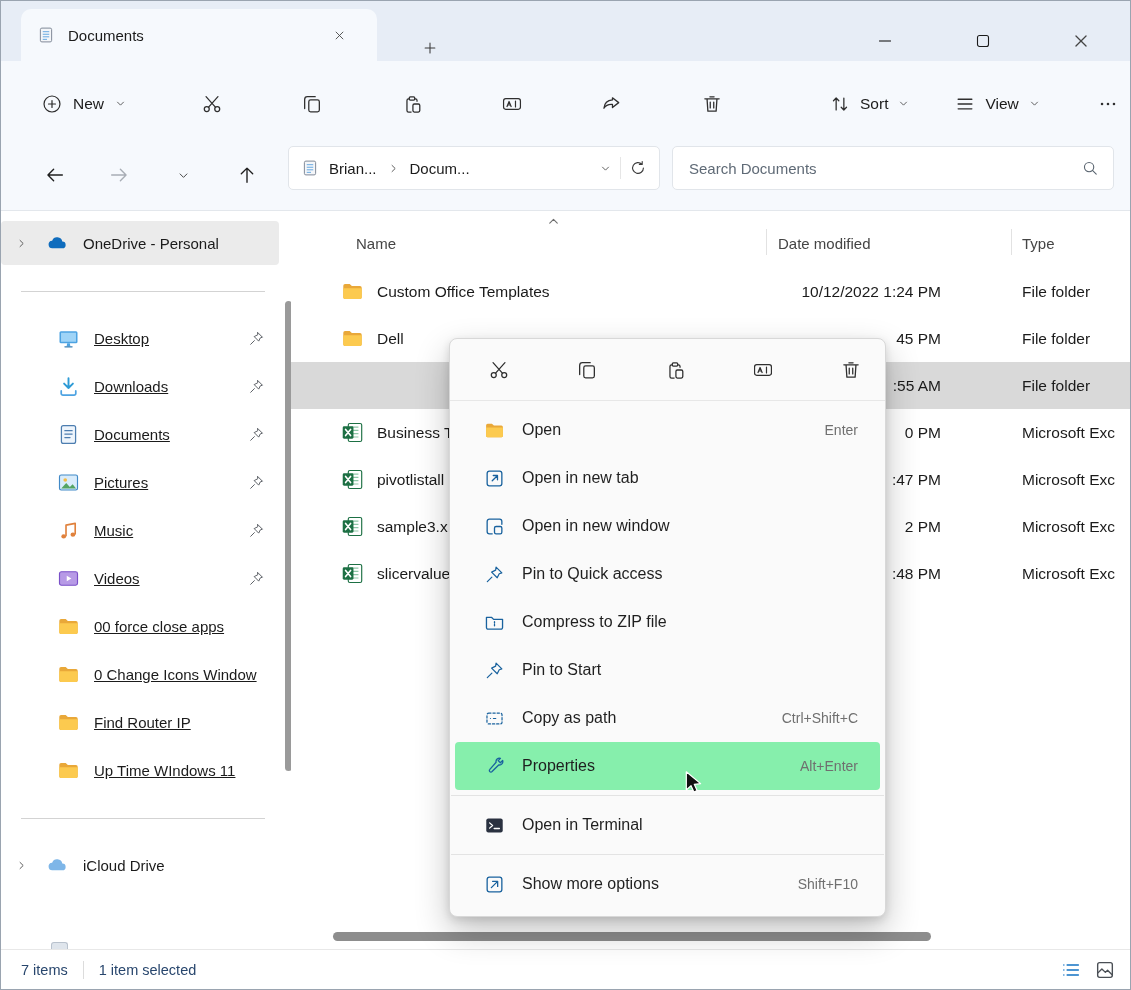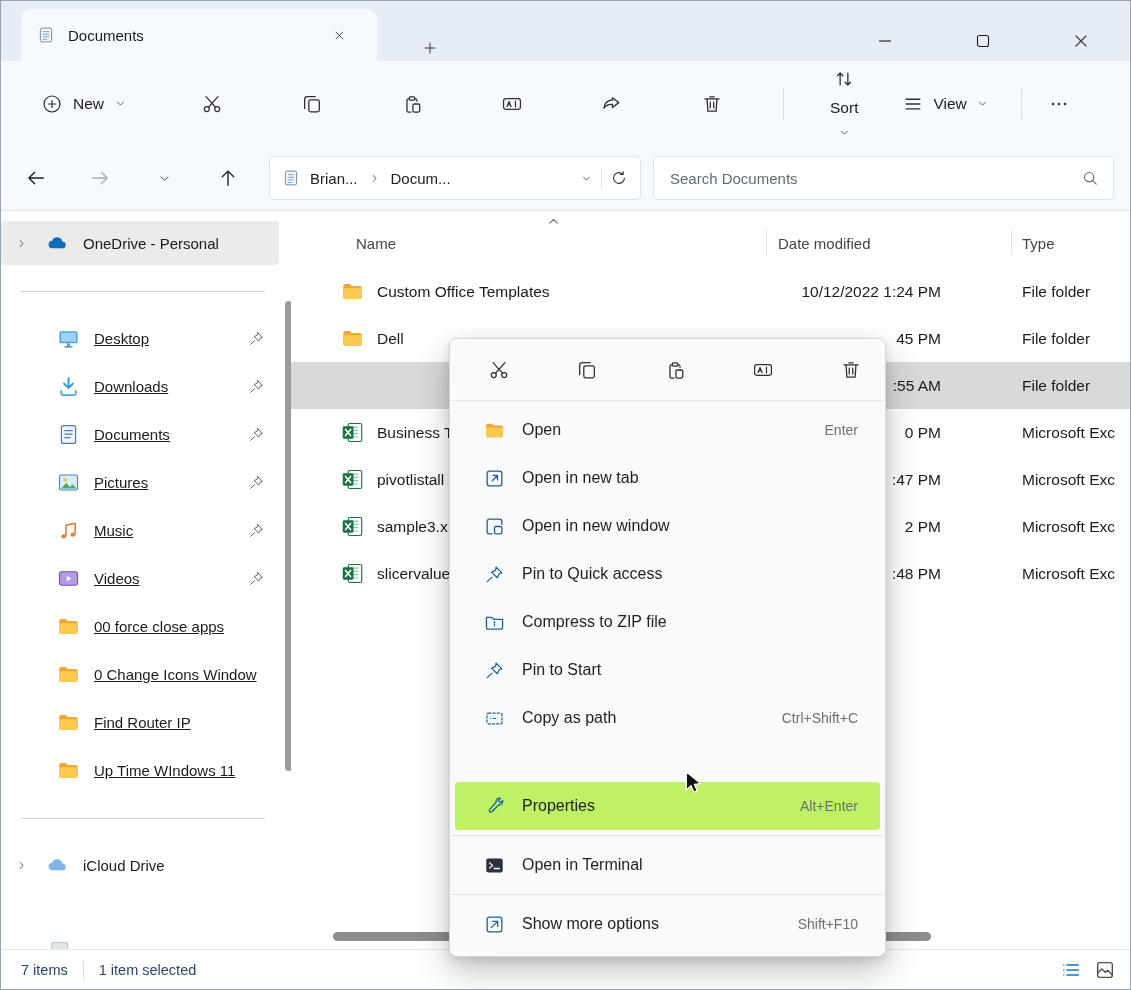--- a/index.html
+++ b/index.html
@@ -24,29 +24,29 @@
   .win-btn{width:70px;height:52px;justify-content:center;}
 
   
   .toolbar{position:absolute;left:0;top:60px;right:0;height:85px;background:#f6f9fd;
     display:flex;align-items:center;padding-left:26px;font-size:15.5px;}
   .new-btn{gap:10px;}
   .tb-actions{display:flex;gap:50px;margin-left:46px;}
   .tb-btn{width:22px;height:22px;}
   .vsep{width:1px;height:30px;background:#d9dee4;}
   .sort-btn,.view-btn{gap:9px;}
-  .sort-btn{margin-left:46px;flex-direction:column;}
+  .sort-btn{margin-left:46px;}
   .view-btn{margin-left:30px;}
   .more-btn{margin-left:24px;width:26px;justify-content:center;}
   .toolbar .vsep.s1{margin-left:46px;}
   .toolbar .vsep.s2{margin-left:18px;}
 
   
   .navbar{position:absolute;left:0;top:145px;right:0;height:65px;background:#f6f9fd;border-bottom:1px solid #e3e7ec;
-    display:flex;align-items:center;padding-left:6px;}
+    display:flex;padding-left:25px;}
   .nav-btn{width:30px;height:30px;justify-content:center;margin-right:20px;}
   .crumb-box{margin-left:6px;width:372px;height:44px;background:#fff;border:1px solid #e1e5ea;border-radius:5px;
     display:flex;align-items:center;padding:0 12px;gap:10px;font-size:15px;}
   .crumb-box .tail{margin-left:auto;display:flex;align-items:center;gap:8px;}
   .crumb-box .vsep{height:22px;background:#e6e6e6;}
   .search-box{margin-left:12px;flex:1;margin-right:16px;height:44px;background:#fff;border:1px solid #e1e5ea;border-radius:5px;
     display:flex;align-items:center;padding:0 14px;gap:10px;}
   .search-box input{flex:1;border:none;outline:none;background:transparent;font-size:15px;color:#333;font-family:inherit;}
   .search-box input::placeholder{color:#5f6a76;}
 
@@ -79,21 +79,21 @@
   .hscrollbar{position:absolute;left:332px;top:931px;width:598px;height:9px;background:#8d8d8d;border-radius:5px;}
 
   
   .ctx-menu{position:absolute;left:448px;top:337px;width:437px;background:#fafafa;border:1px solid #d8d8d8;border-radius:8px;
     box-shadow:0 14px 34px rgba(0,0,0,.24),0 3px 9px rgba(0,0,0,.12);z-index:20;overflow:hidden;}
   .ctx-iconbar{height:62px;display:flex;align-items:center;padding-left:24px;gap:38px;border-bottom:1px solid #e7e7e7;}
   .ctx-qbtn{width:22px;height:22px;}
   .ctx-items{padding:5px 0 8px;}
   .ctx-item{height:48px;display:flex;align-items:center;gap:17px;padding:0 22px 0 29px;margin:0 5px;border-radius:4px;font-size:16px;color:#1f1f1f;}
   .ctx-item .icon{width:21px;height:21px;}
-  .ctx-item.hl{background:#bef264;margin-top:40px;}
+  .ctx-item.hl{background:#86efac;}
   .ctx-short{margin-left:auto;color:#6f6f6f;font-size:14px;}
   .ctx-sep{height:1px;background:#e3e3e3;margin:5px 1px;}
 
   
   .statusbar{position:absolute;left:0;bottom:0;right:0;height:40px;background:#fff;border-top:1px solid #e8e8e8;
     display:flex;align-items:center;padding:0 14px 0 20px;font-size:14.5px;color:#28466d;}
   .statusbar .vsep{height:18px;background:#dcdcdc;margin:0 15px;}
   .status-views{margin-left:auto;display:flex;align-items:center;gap:12px;}
 
   .cursor{position:absolute;left:678px;top:768px;width:27px;height:27px;z-index:50;}

